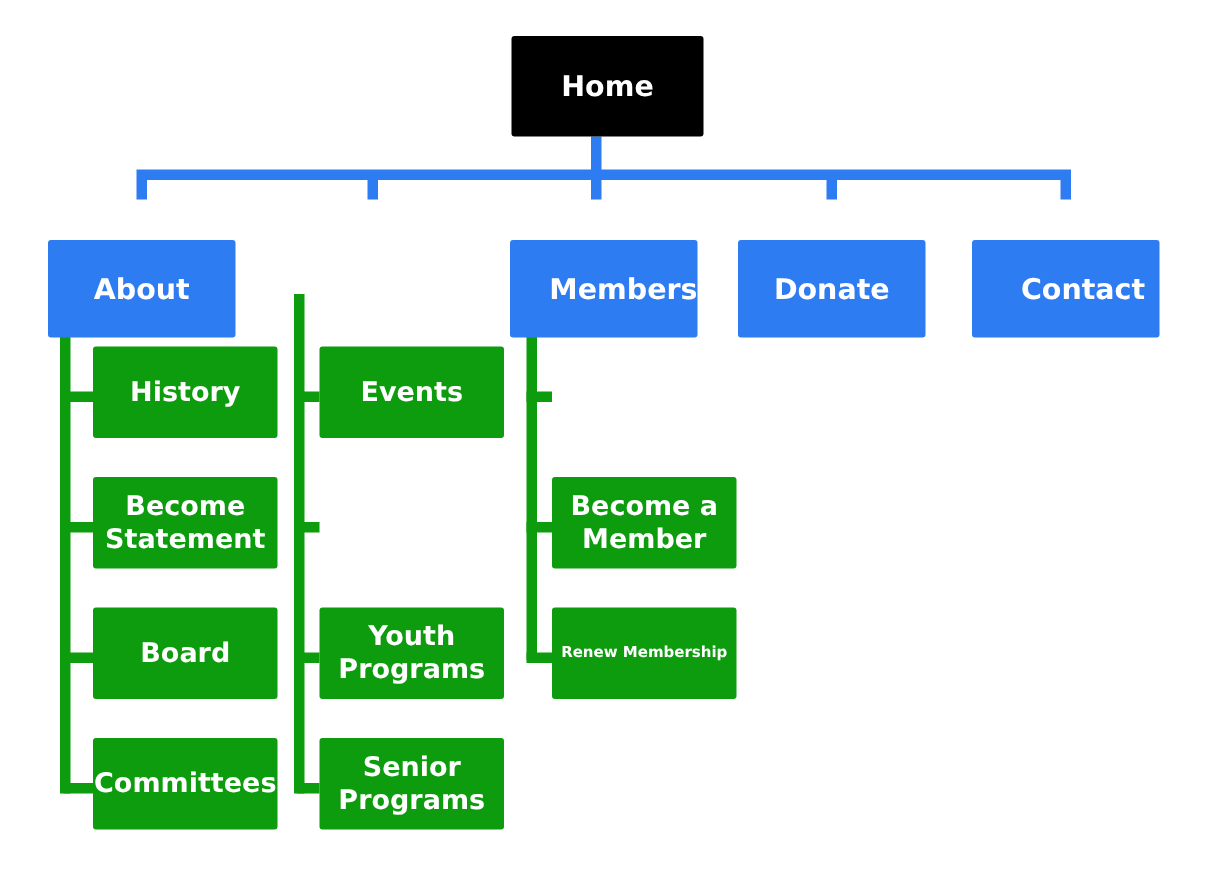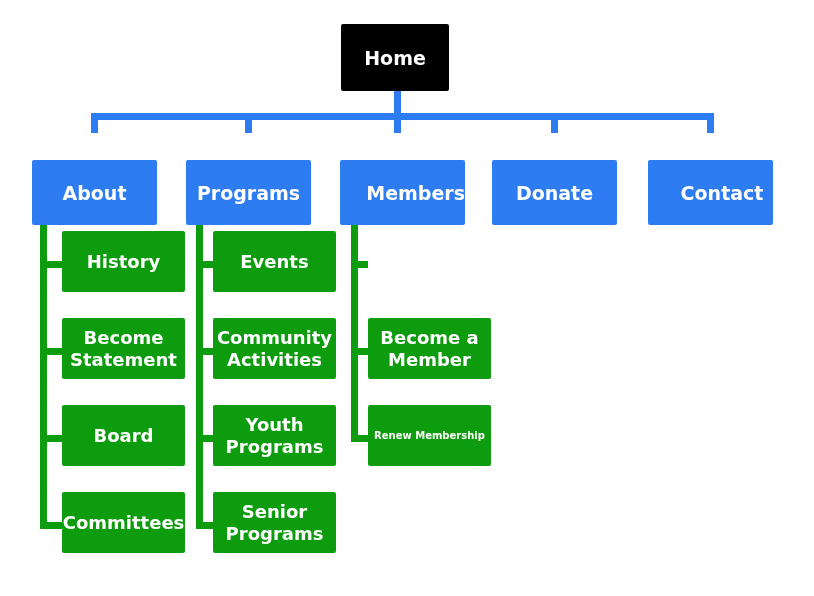--- a/index.html
+++ b/index.html
@@ -20,21 +20,21 @@
     display: flex;
     align-items: center;
     justify-content: center;
     text-align: center;
     color: var(--label-text);
     font-weight: bold;
     border-radius: 2px;
     box-sizing: border-box;
     line-height: 22px;
   }
-  .node.root  { background: var(--root-fill); width: 108px; height: 67px; font-size: 19px; }
+  .node.root  { background: var(--root-fill); width: 128px; height: 67px; font-size: 19px; }
   .node.l1    { background: var(--blue);      width: 125px; height: 65px; font-size: 19px; margin-top: 28px; }
   .node.child { background: var(--green);     width: 123px; height: 61px; font-size: 18px; padding: 0 3px; }
   .node.child.small { font-size: 10px; line-height: 19px; }
 
   .line { position: absolute; }
   .line.blue  { background: var(--blue); }
   .line.green { background: var(--green); }
 
   
   .home-drop     { left: 394px; top: 91px;  width: 7px;   height: 23px; }
@@ -105,23 +105,20 @@
   <div class="line green stub m r2"></div>
   <div class="line green stub m r3"></div>
 
   <div class="node root pos-home">
     <span>Home</span>
   </div>
 
   <div class="node l1 pos-about">
     <span>About</span>
   </div>
-  <div class="node l1 pos-programs">
-    <span>Programs</span>
-  </div>
   <div class="node l1 pos-members">
     <span>Members</span>
   </div>
   <div class="node l1 pos-donate">
     <span>Donate</span>
   </div>
   <div class="node l1 pos-contact">
     <span>Contact</span>
   </div>
 
@@ -134,23 +131,20 @@
   <div class="node child col-a row3">
     <span>Board</span>
   </div>
   <div class="node child col-a row4">
     <span>Committees</span>
   </div>
 
   <div class="node child col-p row1">
     <span>Events</span>
   </div>
-  <div class="node child col-p row2">
-    <span>Community Activities</span>
-  </div>
   <div class="node child col-p row3">
     <span>Youth Programs</span>
   </div>
   <div class="node child col-p row4">
     <span>Senior Programs</span>
   </div>
 
   <div class="node child col-m row2">
     <span>Become a Member</span>
   </div>

